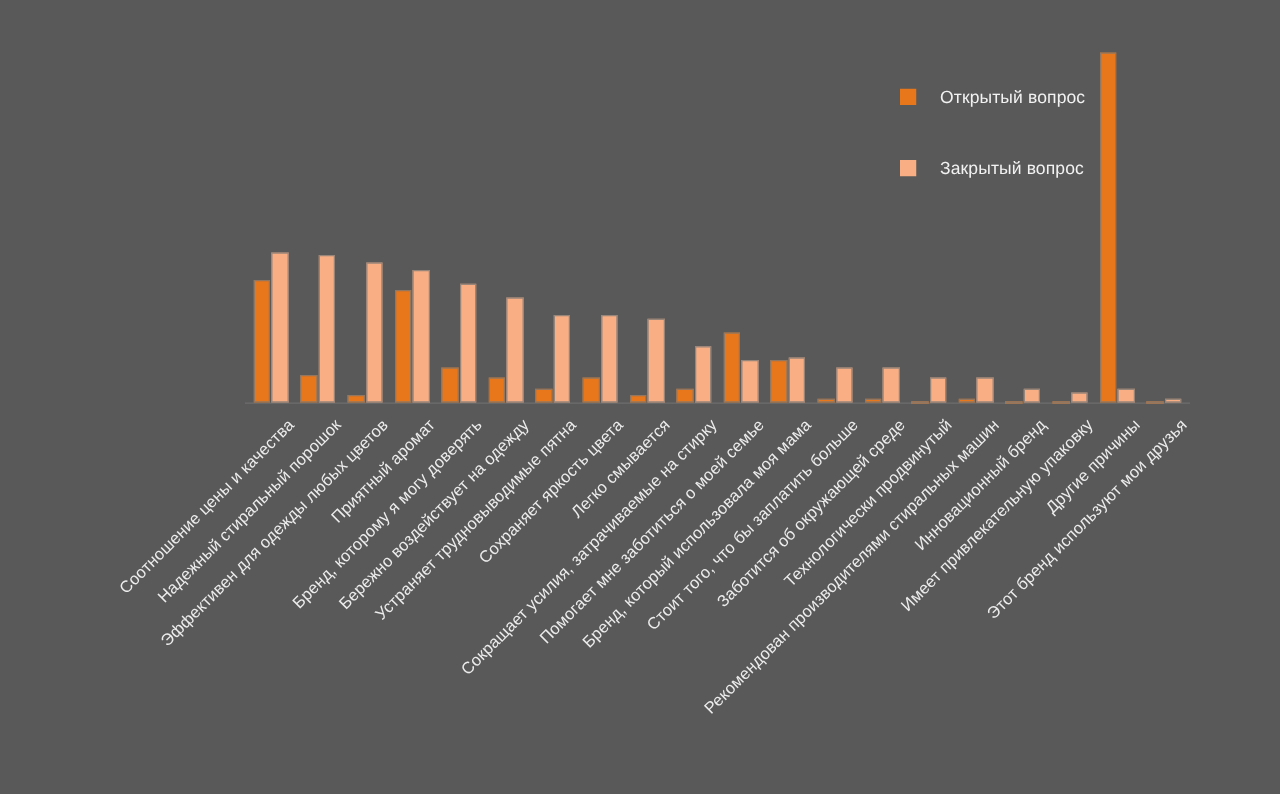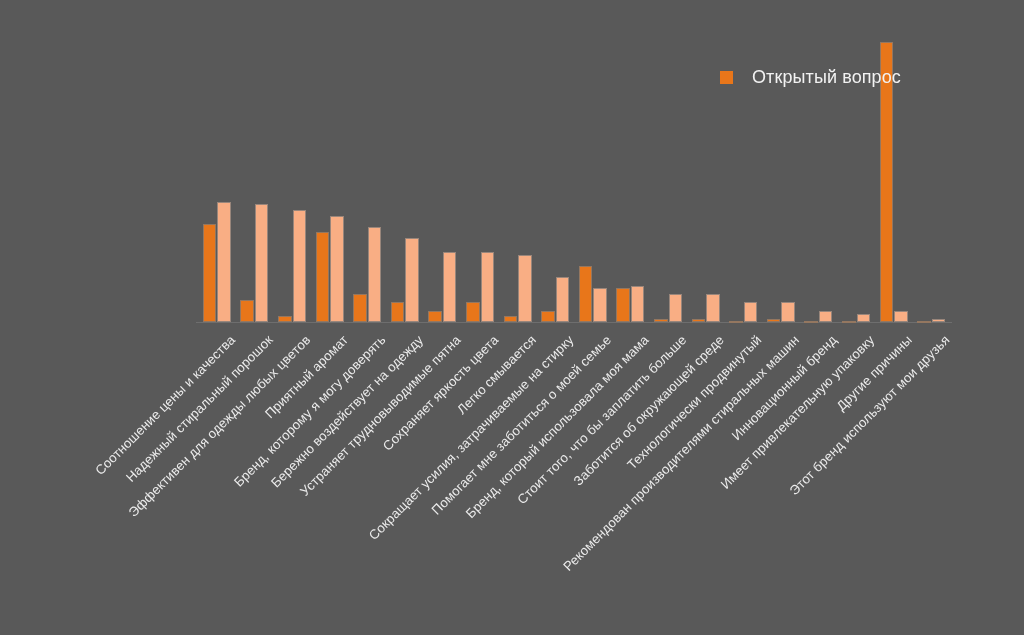--- a/index.html
+++ b/index.html
@@ -34,21 +34,21 @@
     margin-bottom: 27px;
   }
   .legend-swatch {
     width: 13px;
     height: 13px;
     margin-right: 19px;
     flex: 0 0 auto;
   }
   .legend-label {
     color: #f2f2f2;
-    font-size: 18px;
+    font-size: 14px;
     white-space: nowrap;
     letter-spacing: 0.1px;
   }
 
   
   #plot {
     position: absolute;
     left: 0;
     top: 0;
     width: 1024px;
@@ -209,15 +209,19 @@
       <div class="cat-label" style="left: 0px; top: 330px; width: 872px;">Имеет привлекательную упаковку</div>
       <div class="cat-label" style="left: 0px; top: 330px; width: 909.6px;">Другие причины</div>
       <div class="cat-label" style="left: 0px; top: 330px; width: 947.2px;">Этот бренд используют мои друзья</div>
     </div>
 
   <div id="legend">
     <div class="legend-row">
       <span class="legend-swatch" style="background:#e8761a"></span>
       <span class="legend-label">Открытый вопрос</span>
     </div>
+    <div class="legend-row">
+      <span class="legend-swatch" style="background:#f9ae84"></span>
+      <span class="legend-label">Закрытый вопрос</span>
+    </div>
   </div>
 
 </div>
 
 </body></html>

